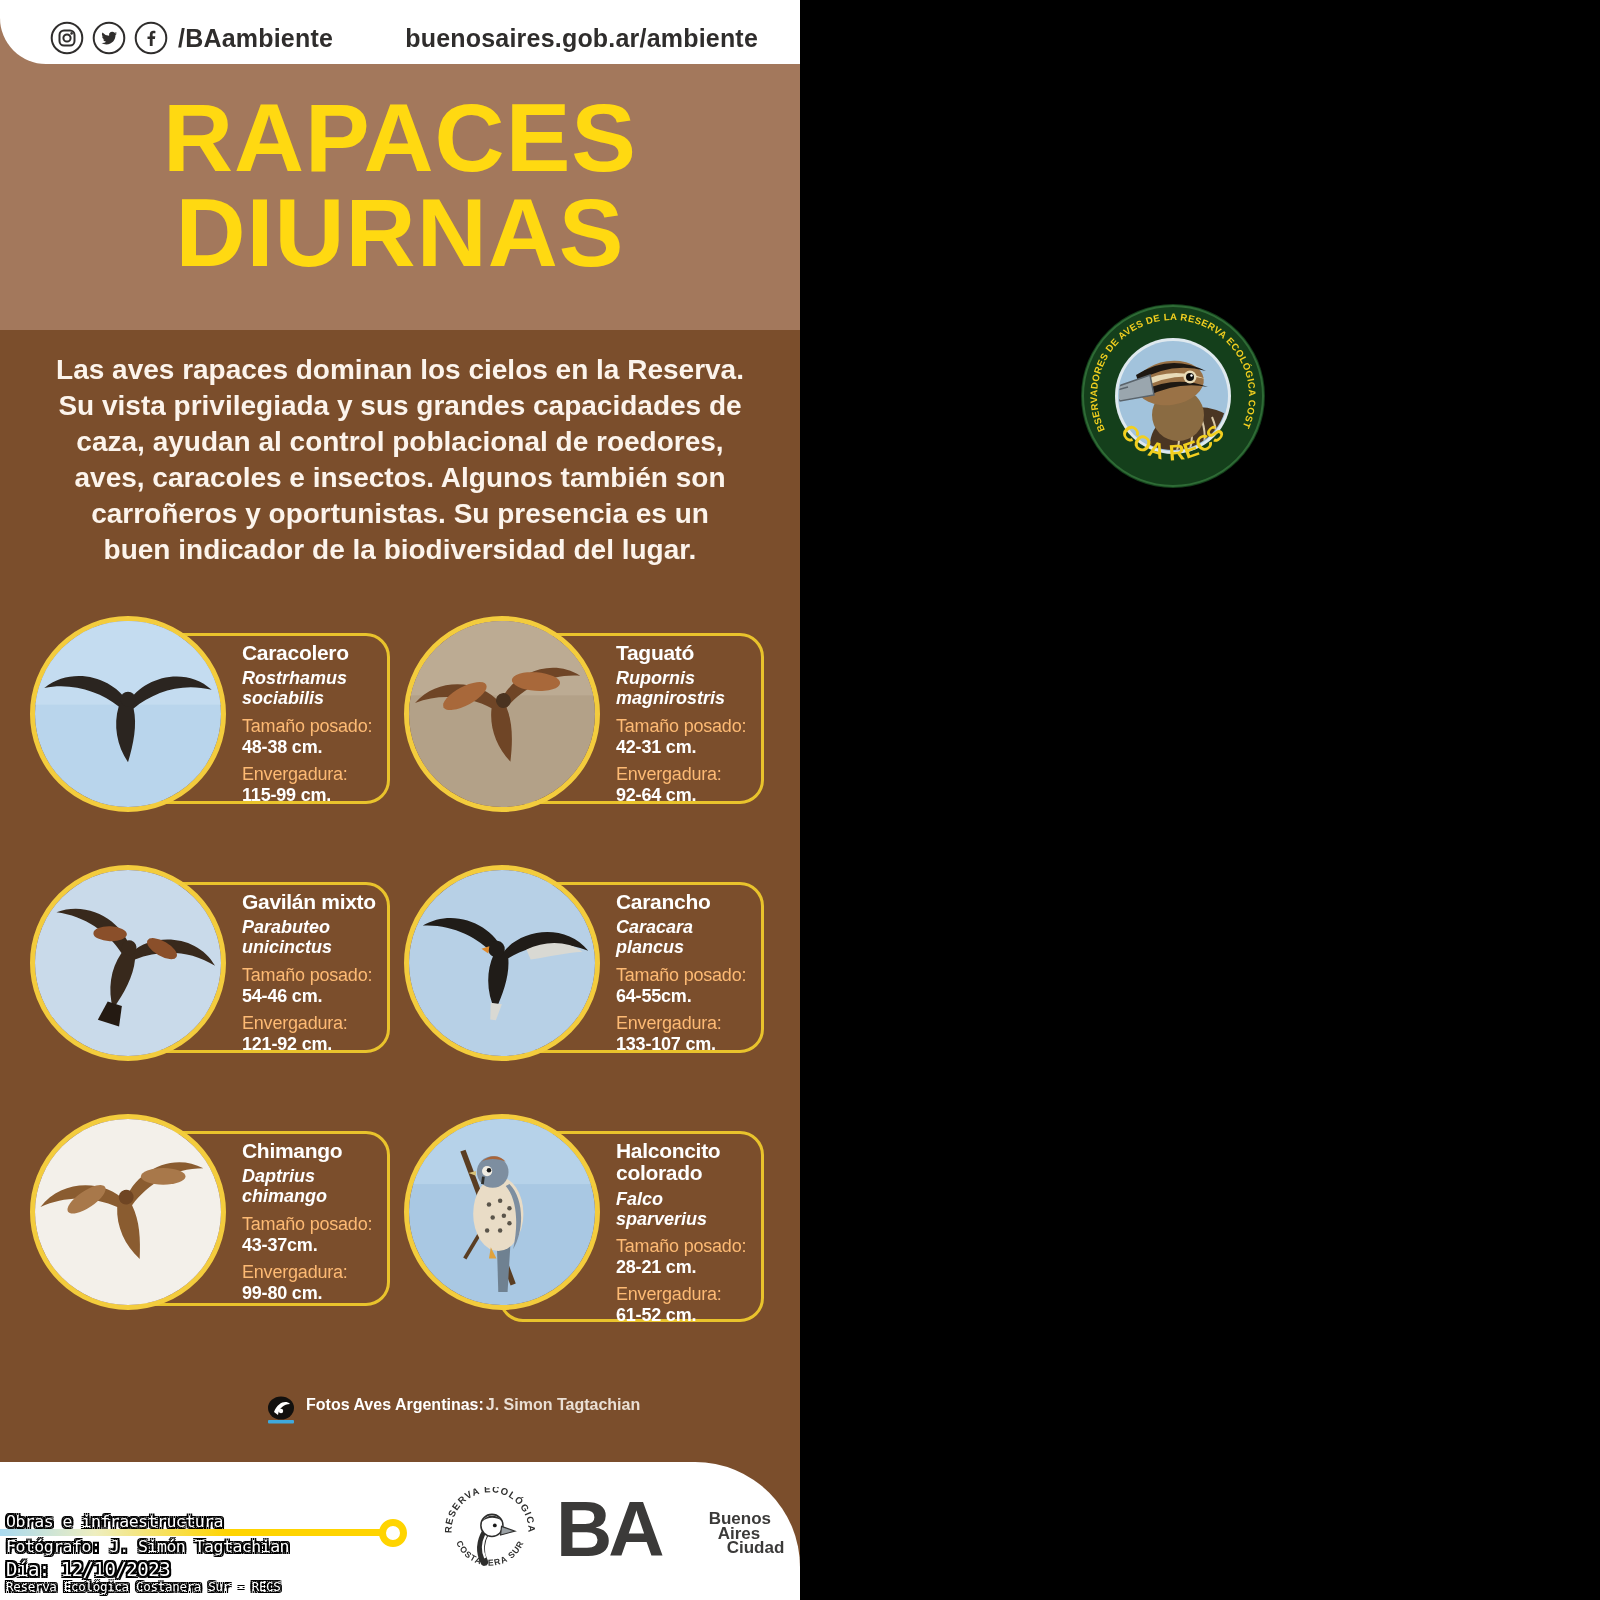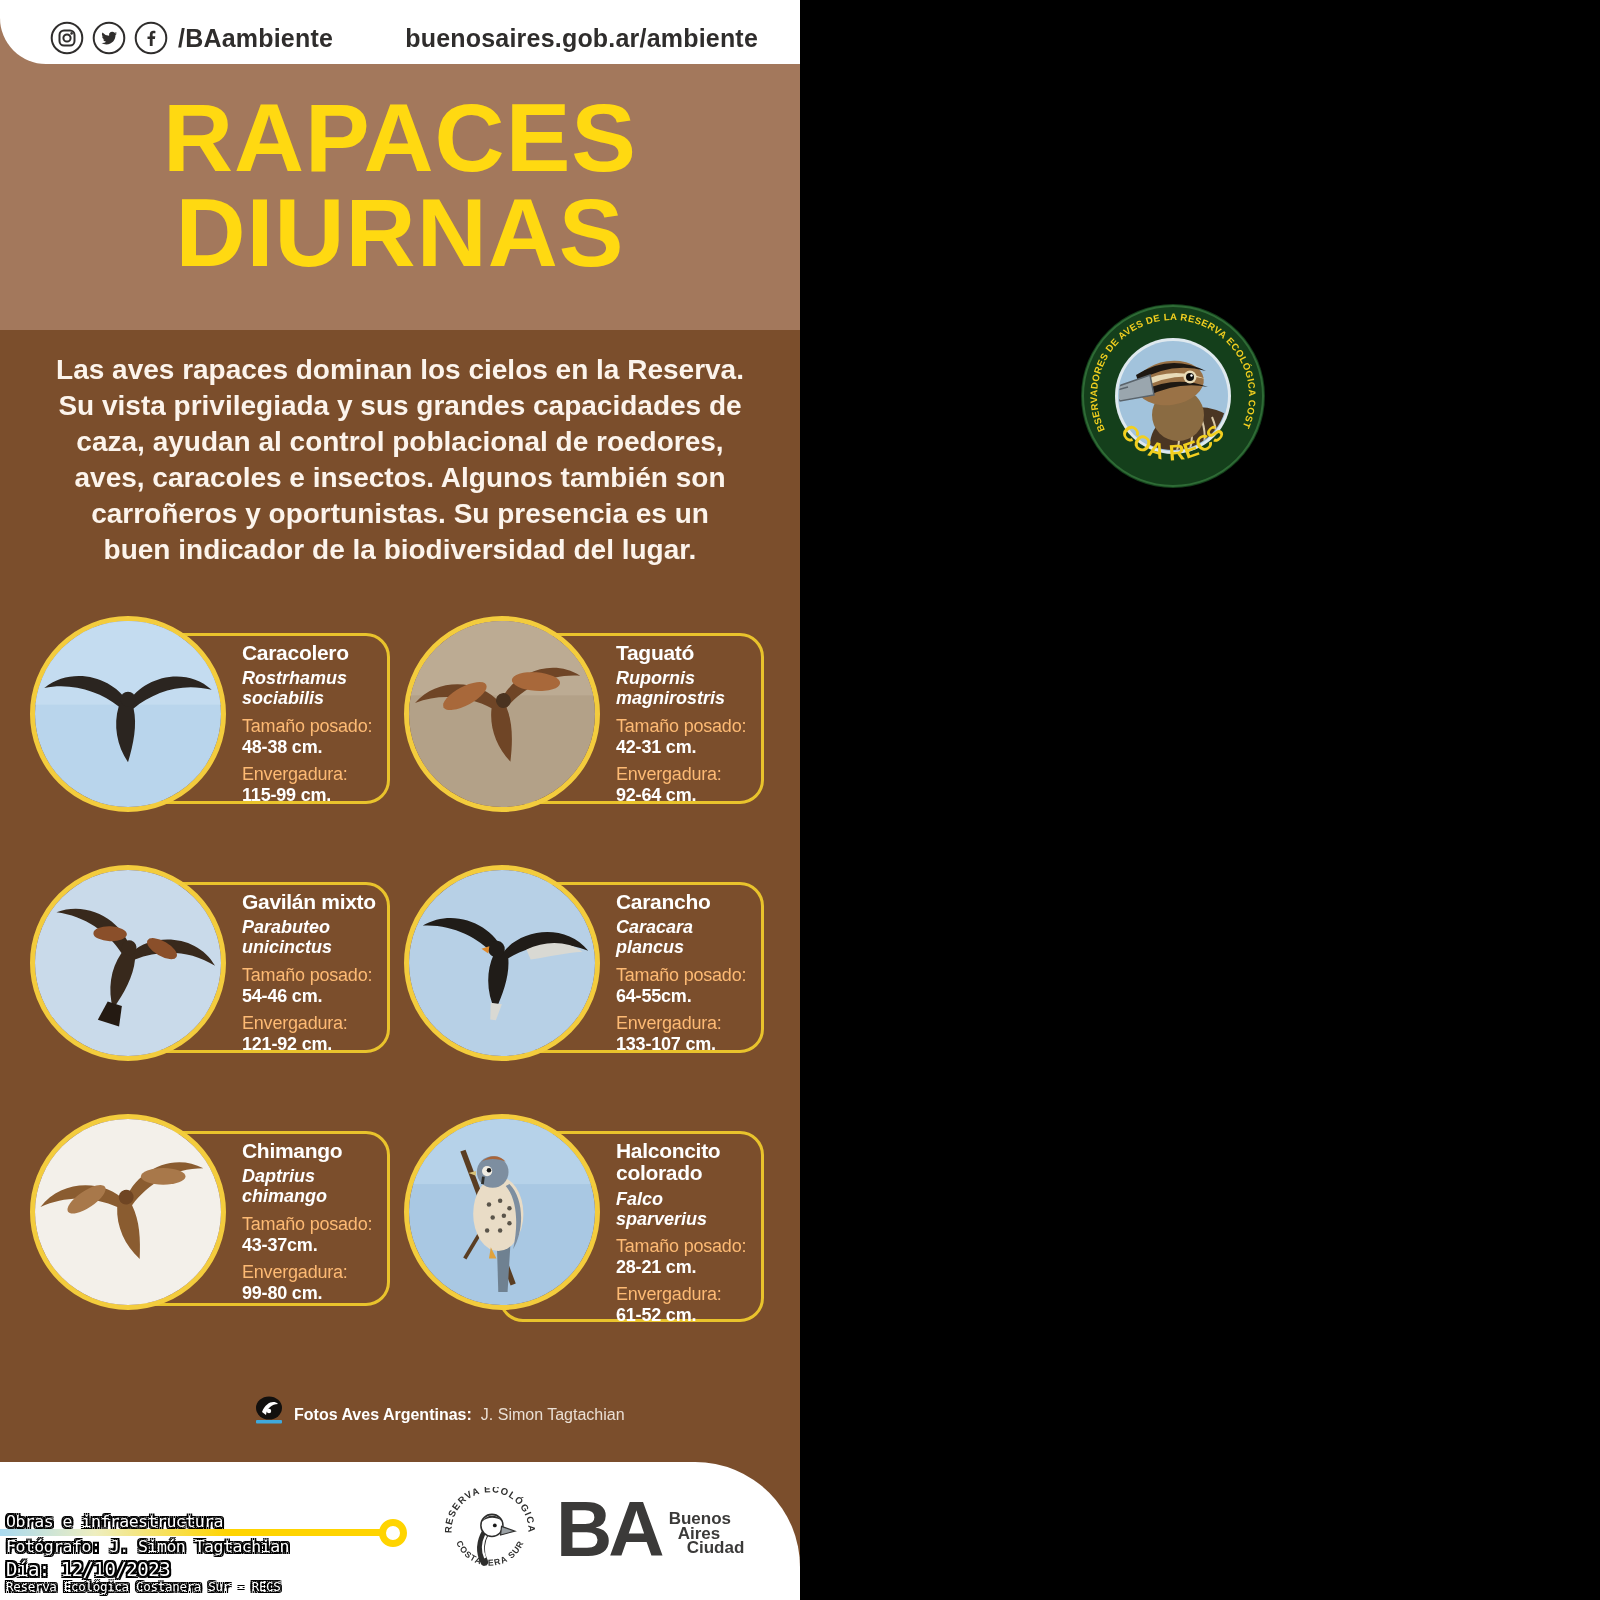--- a/index.html
+++ b/index.html
@@ -32,35 +32,35 @@
   .photo{position:absolute;left:0;top:0;width:186px;height:186px;border-radius:50%;
          border:5px solid #f3cc3d;overflow:hidden;}
   .photo svg{display:block;width:100%;height:100%;}
   .card-text{position:absolute;left:212px;top:26px;width:152px;color:#fff;}
   .bird-name{font-size:21px;font-weight:800;line-height:1.06;letter-spacing:-.3px;margin:0 0 4px 0;}
   .sci{font-size:18px;font-weight:700;font-style:italic;line-height:1.12;width:125px;margin:0 0 7px 0;}
   .lbl{font-size:18px;color:#fdba74;line-height:21px;font-weight:400;letter-spacing:-.2px;}
   .val{font-size:18px;font-weight:800;line-height:21px;margin-bottom:6px;letter-spacing:-.2px;}
 
   
-  .credits{position:absolute;left:254px;top:1396px;display:flex;align-items:flex-end;}
+  .credits{position:absolute;left:266px;top:1396px;display:flex;align-items:flex-start;}
   .credits svg{display:block;margin-right:10px;}
   .credits .c-label{font-size:16px;font-weight:700;color:#ffffff;}
   .credits .c-value{font-size:16px;color:#ead many;}
-  .credits .c-value{font-size:16px;color:#eadfd4;margin-left:9px;font-weight:400;}
+  .credits .c-value{font-size:16px;color:#eadfd4;margin-left:2px;font-weight:700;}
 
   
   .footer{position:absolute;left:0;top:1462px;width:800px;height:138px;background:#ffffff;
           border-top-right-radius:105px;}
   .timeline{position:absolute;left:0;top:1529px;width:380px;height:7px;z-index:1;
             background:linear-gradient(90deg,#a9d9ef 0%,#eeeec0 25%,#ffd400 60%,#ffd400 100%);}
   .timeline-ring{position:absolute;left:379px;top:1519px;width:14px;height:14px;z-index:1;
             border:7px solid #ffd400;border-radius:50%;background:#fff;}
   .recs-logo{position:absolute;left:442px;top:1487px;}
-  .ba-logo{position:absolute;left:556px;top:1496px;display:flex;align-items:flex-start;}
+  .ba-logo{position:absolute;left:556px;top:1496px;display:flex;align-items:flex-start;gap:40px;}
   .ba-mono{font-size:78px;font-weight:900;color:#3b3a39;line-height:66px;letter-spacing:-4px;}
   .ba-text{margin-left:8px;margin-top:16px;font-weight:800;color:#3b3a39;font-size:17px;line-height:14.5px;}
   .ba-text div:nth-child(2){margin-left:9px;}
   .ba-text div:nth-child(3){margin-left:18px;}
 
   
   .osd{position:absolute;left:6px;z-index:2;font-family:"DejaVu Sans Mono",monospace;
        font-weight:400;color:#fff;letter-spacing:-.5px;
        text-shadow:-2px -2px 0 #000,2px -2px 0 #000,-2px 2px 0 #000,2px 2px 0 #000,
                    0 -2px 0 #000,0 2px 0 #000,-2px 0 0 #000,2px 0 0 #000;}

